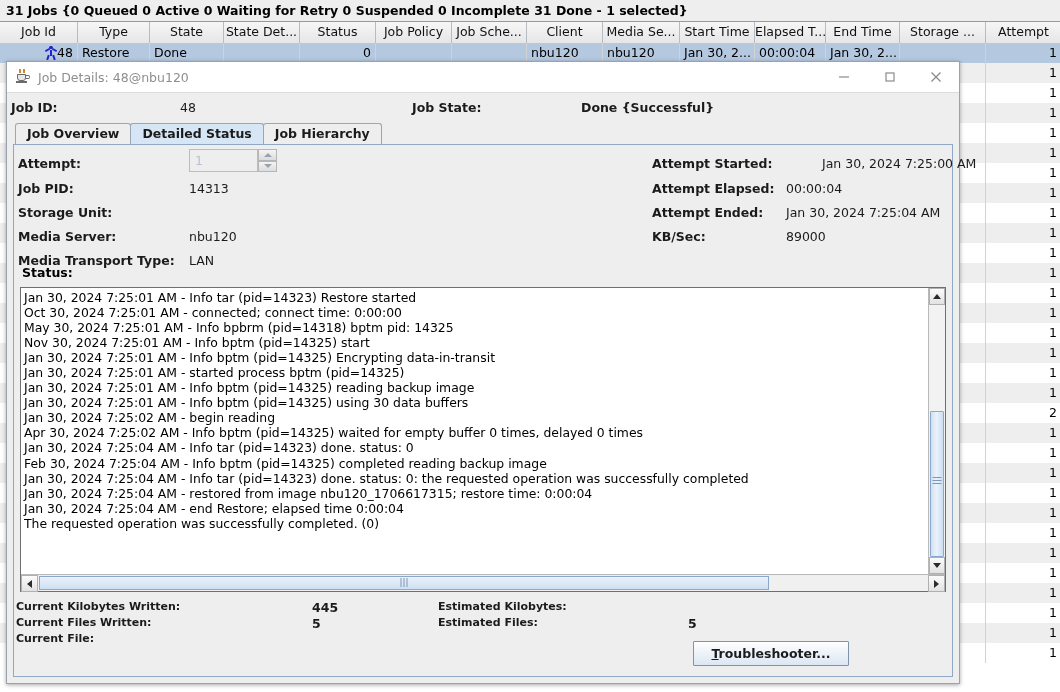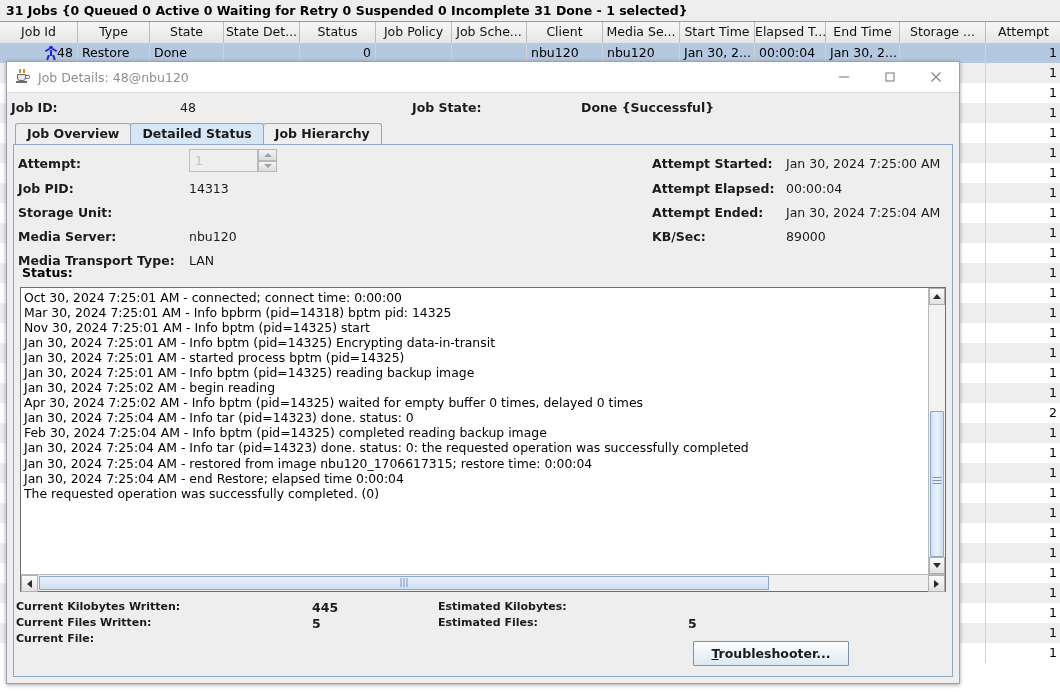--- a/index.html
+++ b/index.html
@@ -813,40 +813,42 @@
         <span class="dg-l" style="left:4px;  top:36px;">Job PID:</span>
         <span class="dg-v" style="left:175px;top:36px;">14313</span>
         <span class="dg-l" style="left:4px;  top:60px;">Storage Unit:</span>
         <span class="dg-v" style="left:175px;top:60px;"></span>
         <span class="dg-l" style="left:4px;  top:84px;">Media Server:</span>
         <span class="dg-v" style="left:175px;top:84px;">nbu120</span>
         <span class="dg-l" style="left:4px;  top:108px;">Media Transport Type:</span>
         <span class="dg-v" style="left:175px;top:108px;">LAN</span>
 
         <span class="dg-l" style="left:638px; top:11px;">Attempt Started:</span>
-        <span class="dg-v" style="left:772px; top:11px;">Jan 30, 2024 7:25:00 AM</span>
+        <span class="dg-v" style="left:808px; top:11px;">Jan 30, 2024 7:25:00 AM</span>
         <span class="dg-l" style="left:638px; top:36px;">Attempt Elapsed:</span>
         <span class="dg-v" style="left:772px; top:36px;">00:00:04</span>
         <span class="dg-l" style="left:638px; top:60px;">Attempt Ended:</span>
         <span class="dg-v" style="left:772px; top:60px;">Jan 30, 2024 7:25:04 AM</span>
         <span class="dg-l" style="left:638px; top:84px;">KB/Sec:</span>
         <span class="dg-v" style="left:772px; top:84px;">89000</span>
 
         <span class="status-label">Status:</span>
       </div>
 
       <div class="logwrap">
         <div class="logbody">
           <div class="logtext" id="logtext">
+              <div>Jan 30, 2024 7:25:01 AM - Info tar (pid=14323) Restore started</div>
               <div>Oct 30, 2024 7:25:01 AM - connected; connect time: 0:00:00</div>
-              <div>Mar 30, 2024 7:25:01 AM - Info bpbrm (pid=14318) bptm pid: 14325</div>
+              <div>May 30, 2024 7:25:01 AM - Info bpbrm (pid=14318) bptm pid: 14325</div>
               <div>Nov 30, 2024 7:25:01 AM - Info bptm (pid=14325) start</div>
               <div>Jan 30, 2024 7:25:01 AM - Info bptm (pid=14325) Encrypting data-in-transit</div>
               <div>Jan 30, 2024 7:25:01 AM - started process bptm (pid=14325)</div>
               <div>Jan 30, 2024 7:25:01 AM - Info bptm (pid=14325) reading backup image</div>
+              <div>Jan 30, 2024 7:25:01 AM - Info bptm (pid=14325) using 30 data buffers</div>
               <div>Jan 30, 2024 7:25:02 AM - begin reading</div>
               <div>Apr 30, 2024 7:25:02 AM - Info bptm (pid=14325) waited for empty buffer 0 times, delayed 0 times</div>
               <div>Jan 30, 2024 7:25:04 AM - Info tar (pid=14323) done. status: 0</div>
               <div>Feb 30, 2024 7:25:04 AM - Info bptm (pid=14325) completed reading backup image</div>
               <div>Jan 30, 2024 7:25:04 AM - Info tar (pid=14323) done. status: 0: the requested operation was successfully completed</div>
               <div>Jan 30, 2024 7:25:04 AM - restored from image nbu120_1706617315; restore time: 0:00:04</div>
               <div>Jan 30, 2024 7:25:04 AM - end Restore; elapsed time 0:00:04</div>
               <div>The requested operation was successfully completed.  (0)</div>
             </div>
           <div class="vscroll">

